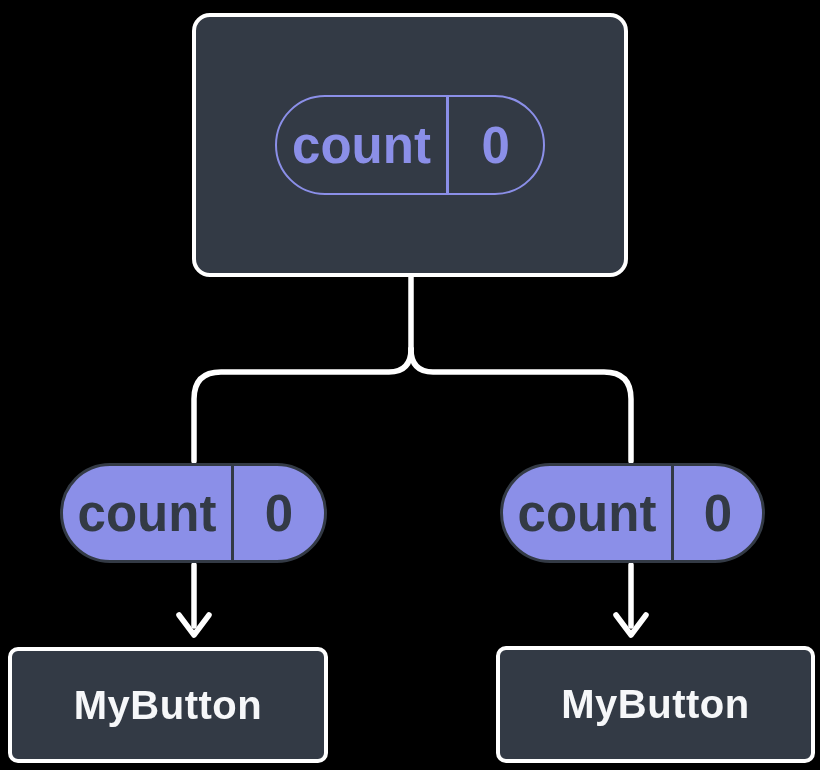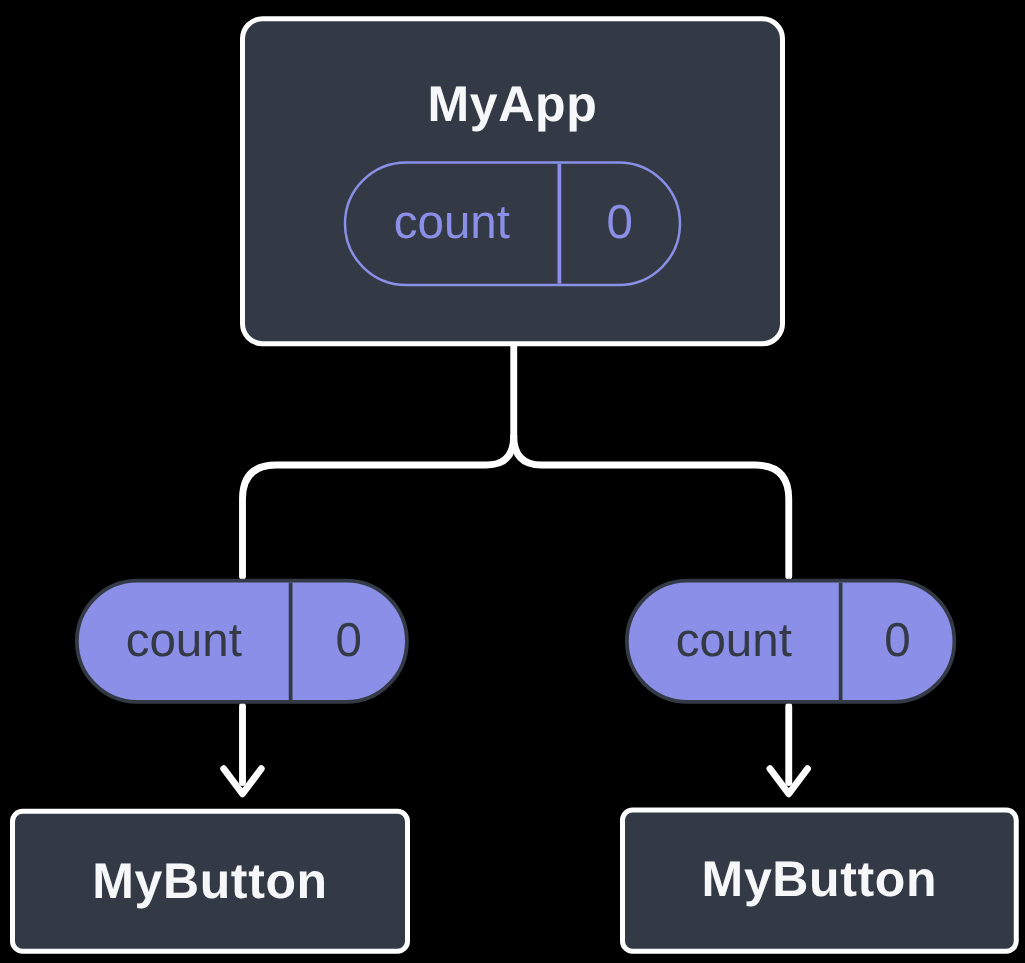--- a/index.html
+++ b/index.html
@@ -55,22 +55,22 @@
     display: flex;
     align-items: stretch;
     border-radius: 50px;
     overflow: hidden;
     z-index: 2;
   }
   .pill .cell {
     display: flex;
     align-items: center;
     justify-content: center;
-    font-size: 38px;
-    font-weight: 400;
+    font-size: 51px;
+    font-weight: 700;
   }
   .pill-state {
     width: 270px; height: 100px;
     border: 2.5px solid var(--pill-outline, #8b8fe8);
     background: transparent;
     color: var(--pill-outline, #8b8fe8);
   }
   .pill-state .cell-name { width: 169px; }
   .pill-state .cell-value { flex: 1; }
   .pill-state .divider { width: 2.5px; background: var(--pill-outline, #8b8fe8); }
@@ -101,21 +101,20 @@
     <path d="M411 277 L411 349"></path>
     <path d="M411 349 C411 366 402 372 389 372 L221 372 C203 372 194 381 194 399 L194 461"></path>
     <path d="M411 349 C411 366 420 372 433 372 L604 372 C622 372 631 381 631 399 L631 461"></path>
     <path d="M194 565 L194 626"></path>
     <path d="M179 615 L194 635 L209 615"></path>
     <path d="M631 565 L631 626"></path>
     <path d="M616 615 L631 635 L646 615"></path>
   </svg>
 
   <div class="node node-root">
-    <div class="node-title">MyApp</div>
     <div class="pill pill-state">
       <div class="cell cell-name">count</div>
       <div class="divider"></div>
       <div class="cell cell-value">0</div>
     </div>
   </div>
 
   <div class="pill pill-prop pill-prop-left">
     <div class="cell cell-name">count</div>
     <div class="divider"></div>

